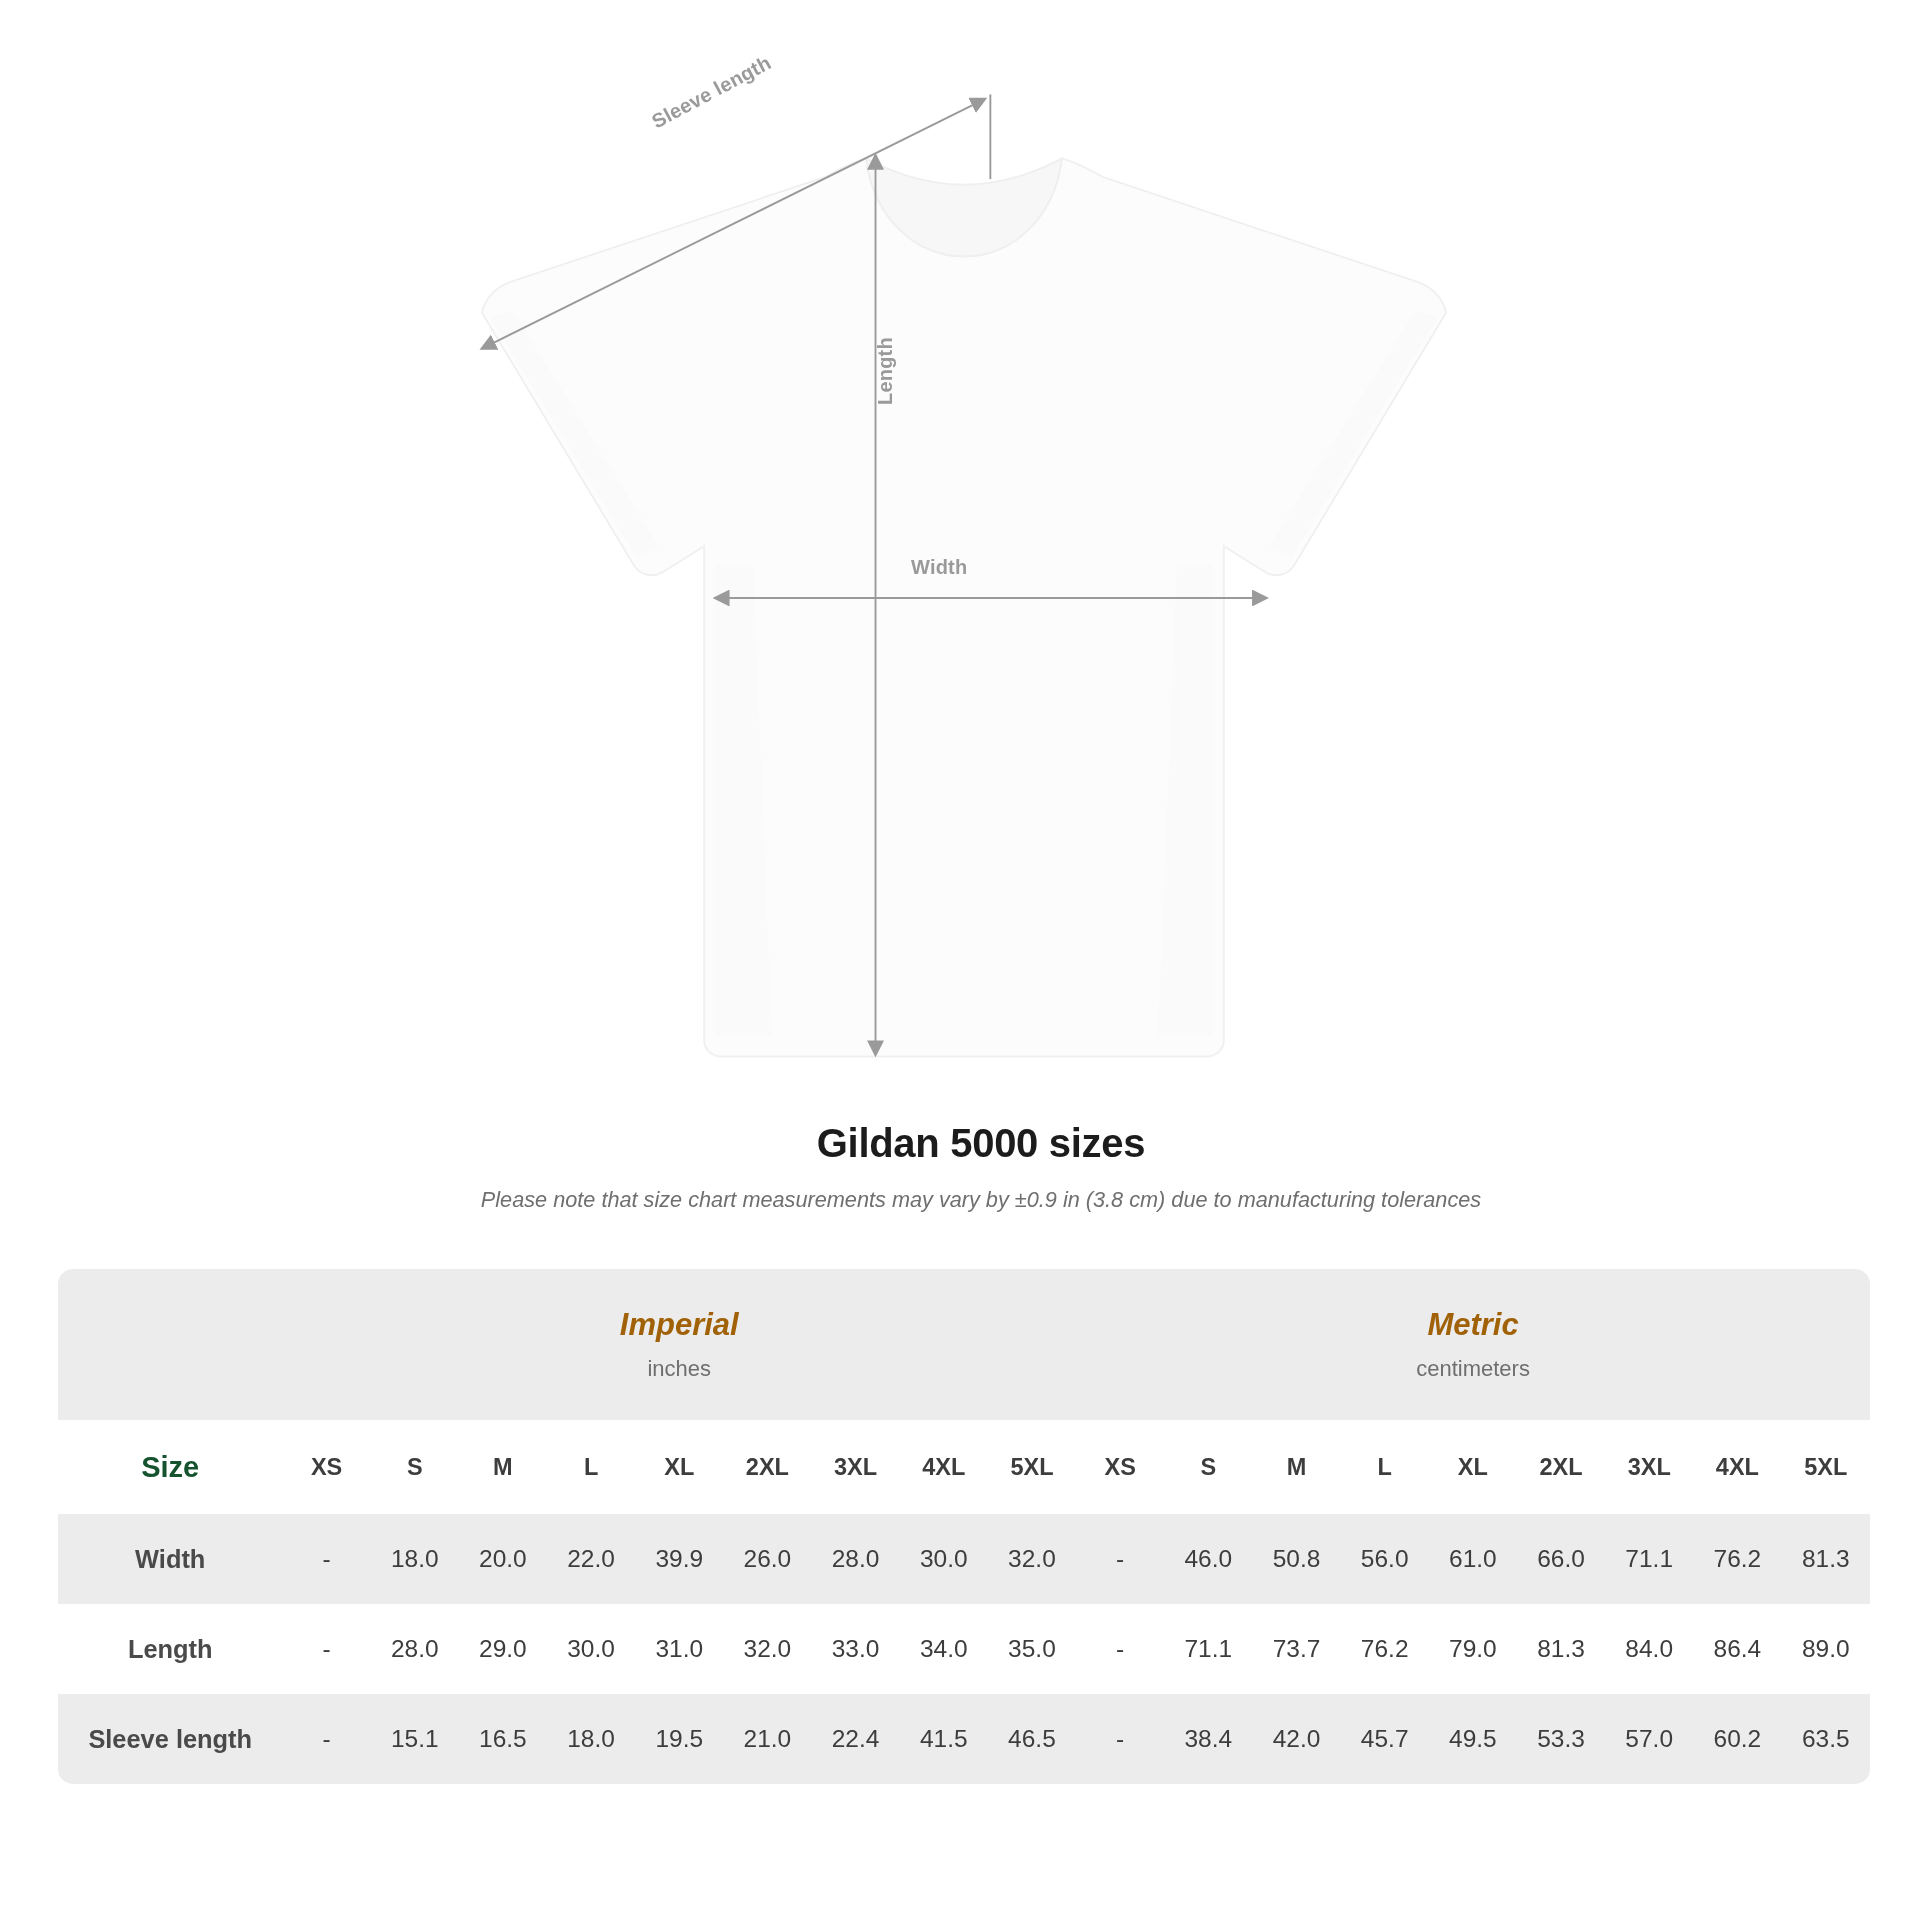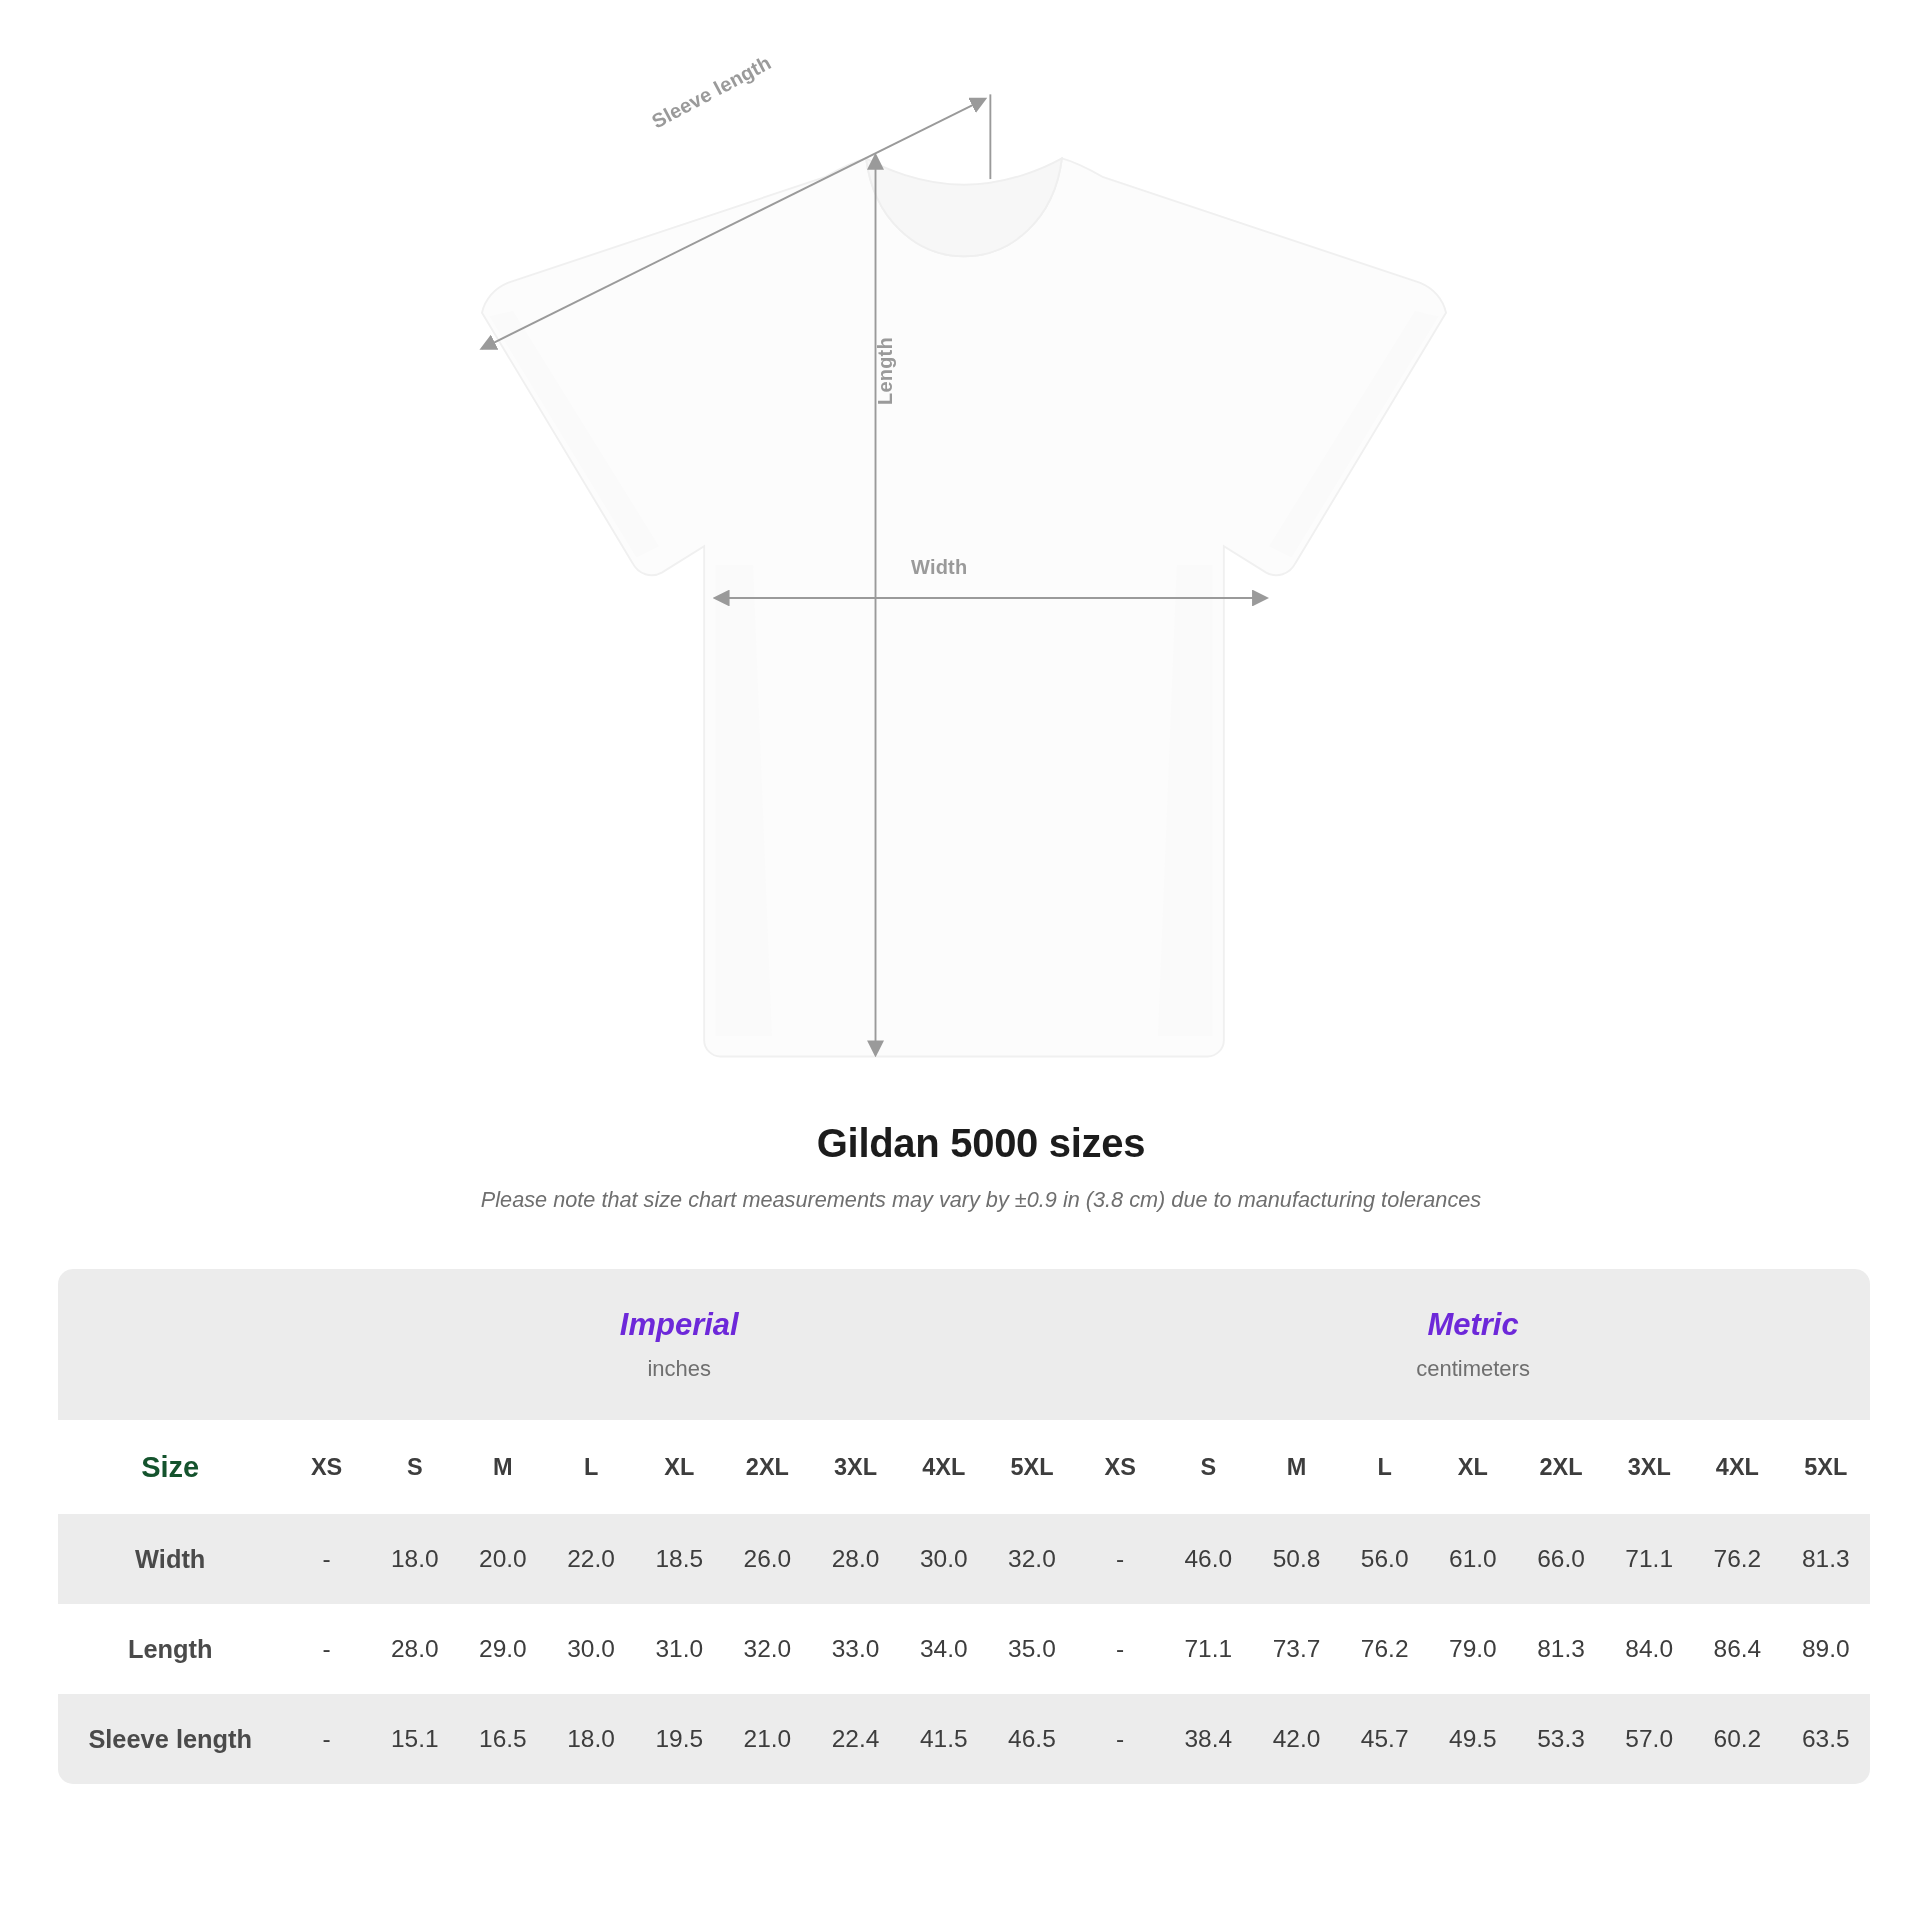--- a/index.html
+++ b/index.html
@@ -103,21 +103,21 @@
     background: #ececec;
     border-top-left-radius: 15px;
   }
   .unit-row td.last {
     border-top-right-radius: 15px;
   }
   .unit-name {
     font-size: 31px;
     font-weight: bold;
     font-style: italic;
-    color: #6d28d9;
+    color: #a16207;
     line-height: 1.15;
   }
   .unit-sub {
     font-size: 22px;
     color: #6f6f6f;
     margin-top: 14px;
   }
   
   .size-row td {
     height: 94px;
@@ -277,21 +277,21 @@
           <td>4XL</td>
           <td>5XL</td>
         </tr>
 
         <tr class="data-row shaded">
           <td class="rowlabel">Width</td>
           <td class="val">-</td>
           <td class="val">18.0</td>
           <td class="val">20.0</td>
           <td class="val">22.0</td>
-          <td class="val">18.5</td>
+          <td class="val">39.9</td>
           <td class="val">26.0</td>
           <td class="val">28.0</td>
           <td class="val">30.0</td>
           <td class="val">32.0</td>
           <td class="val">-</td>
           <td class="val">46.0</td>
           <td class="val">50.8</td>
           <td class="val">56.0</td>
           <td class="val">61.0</td>
           <td class="val">66.0</td>

